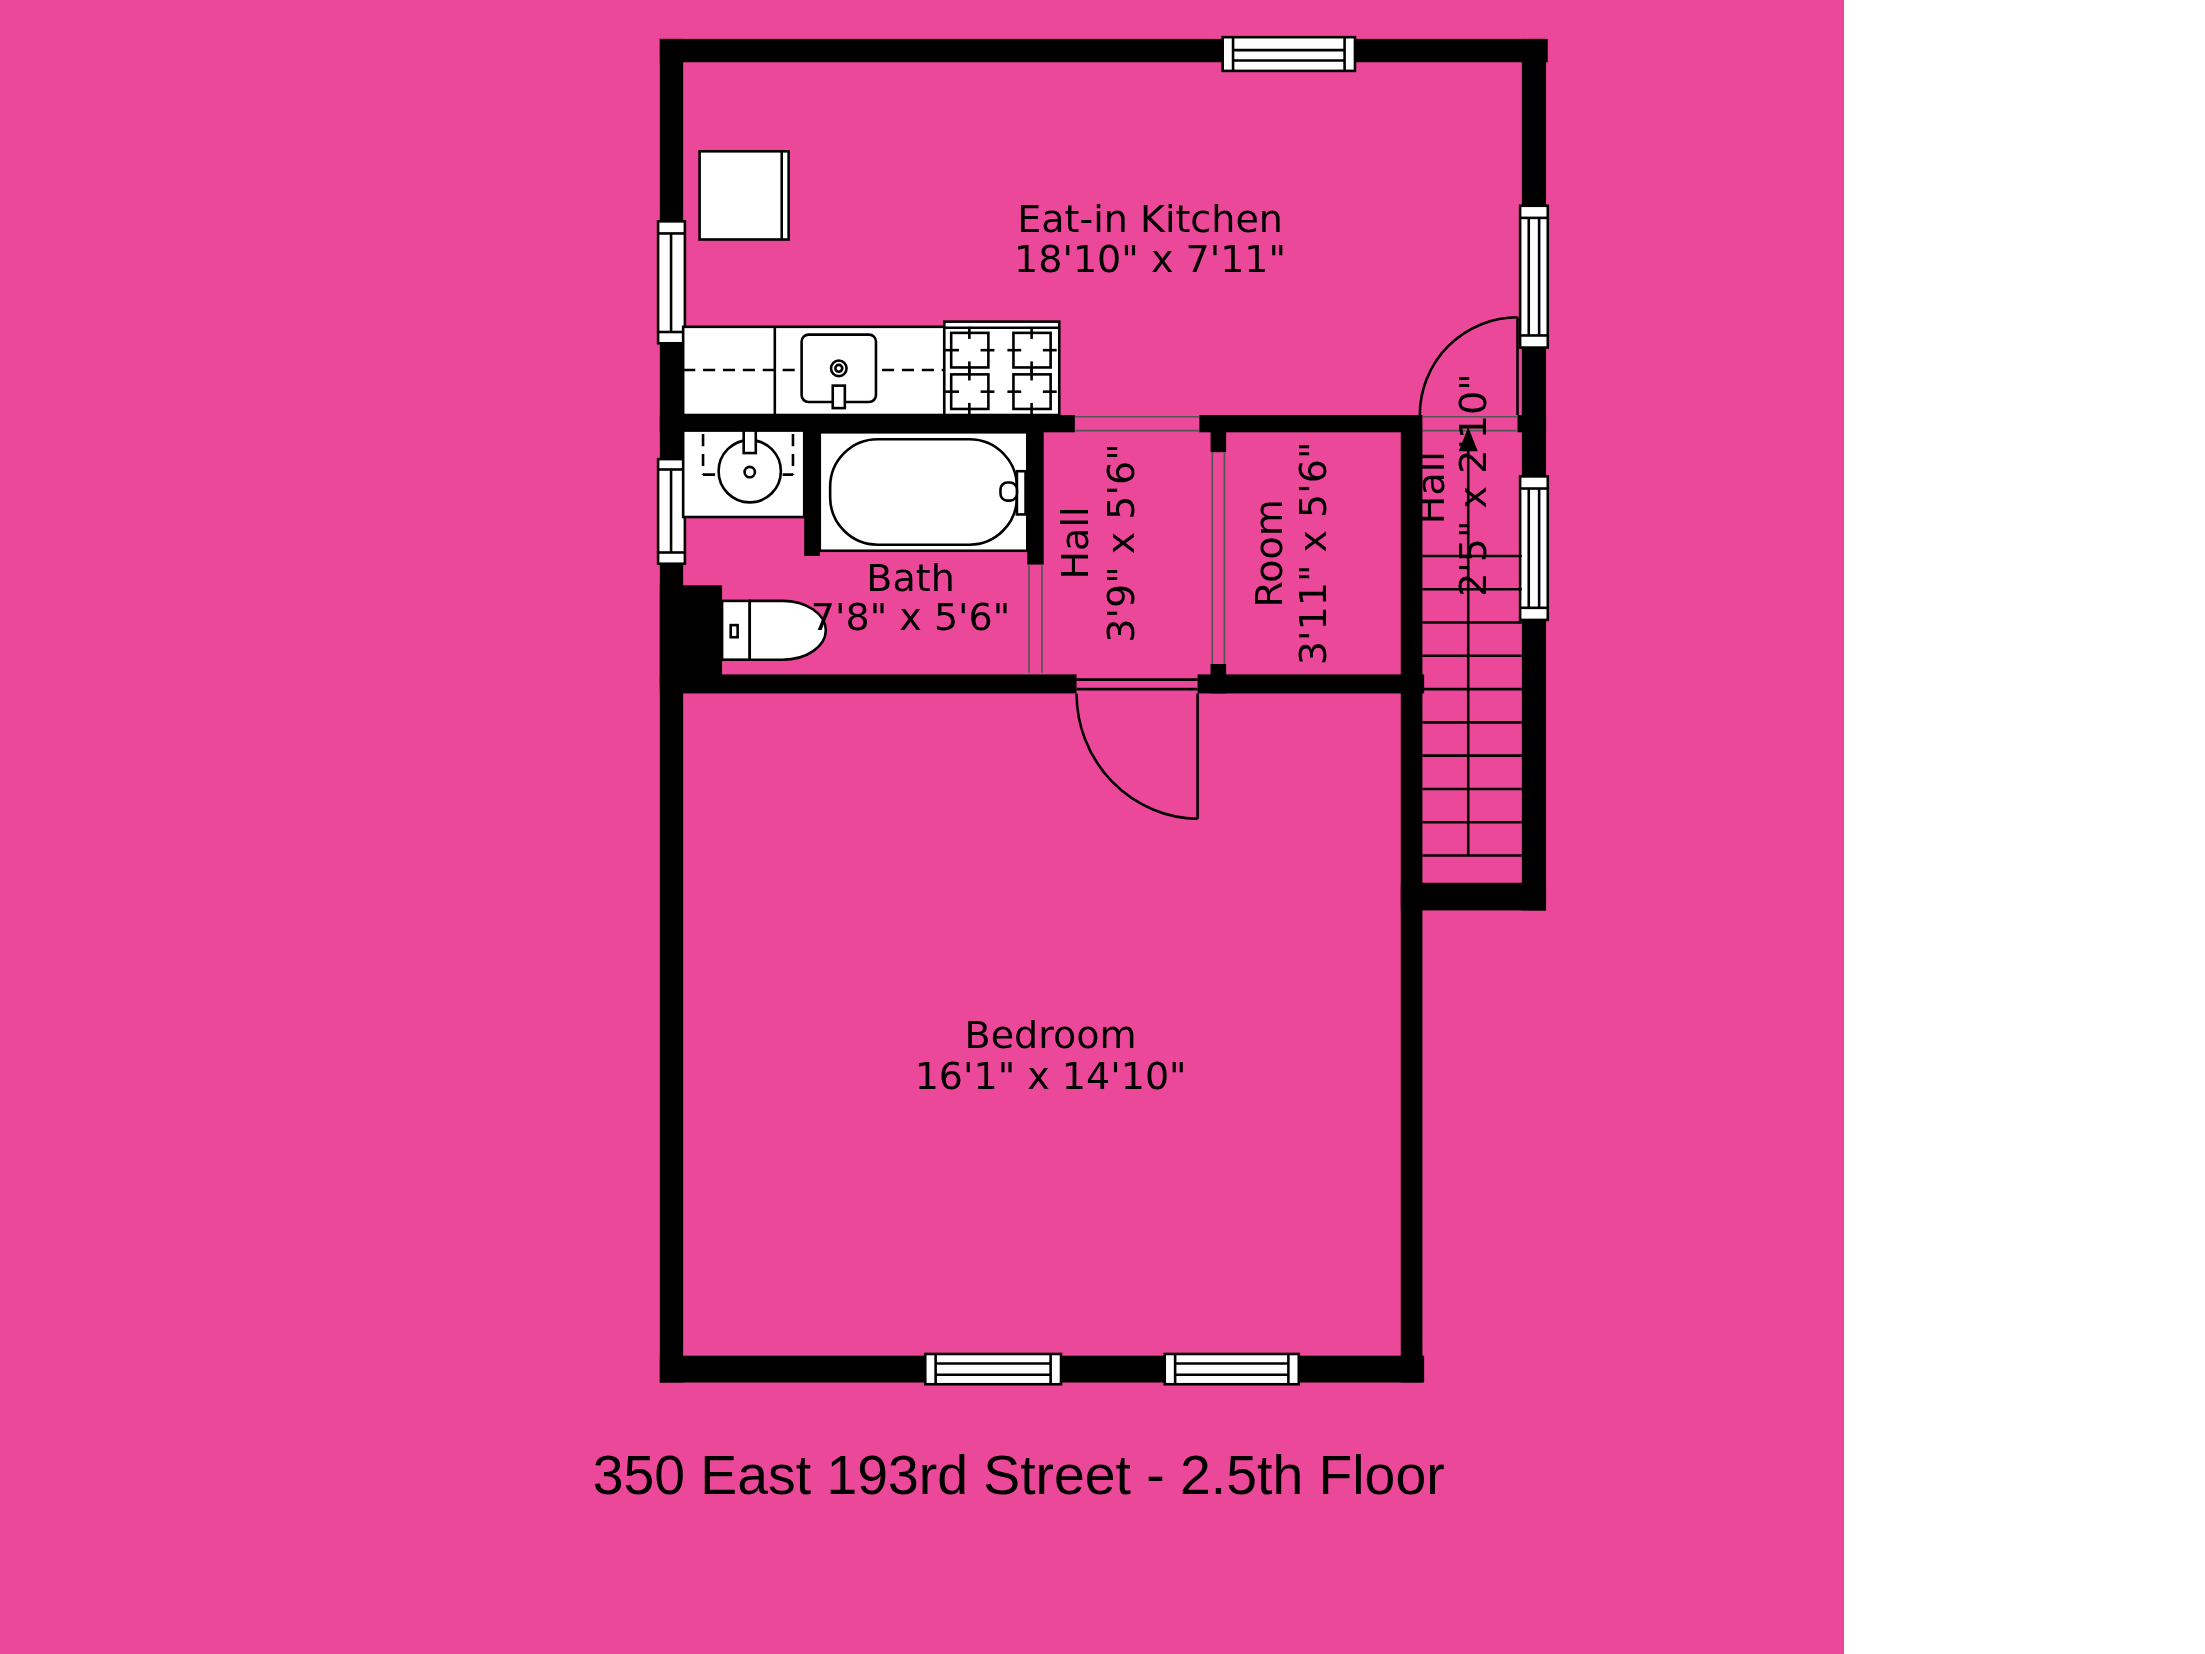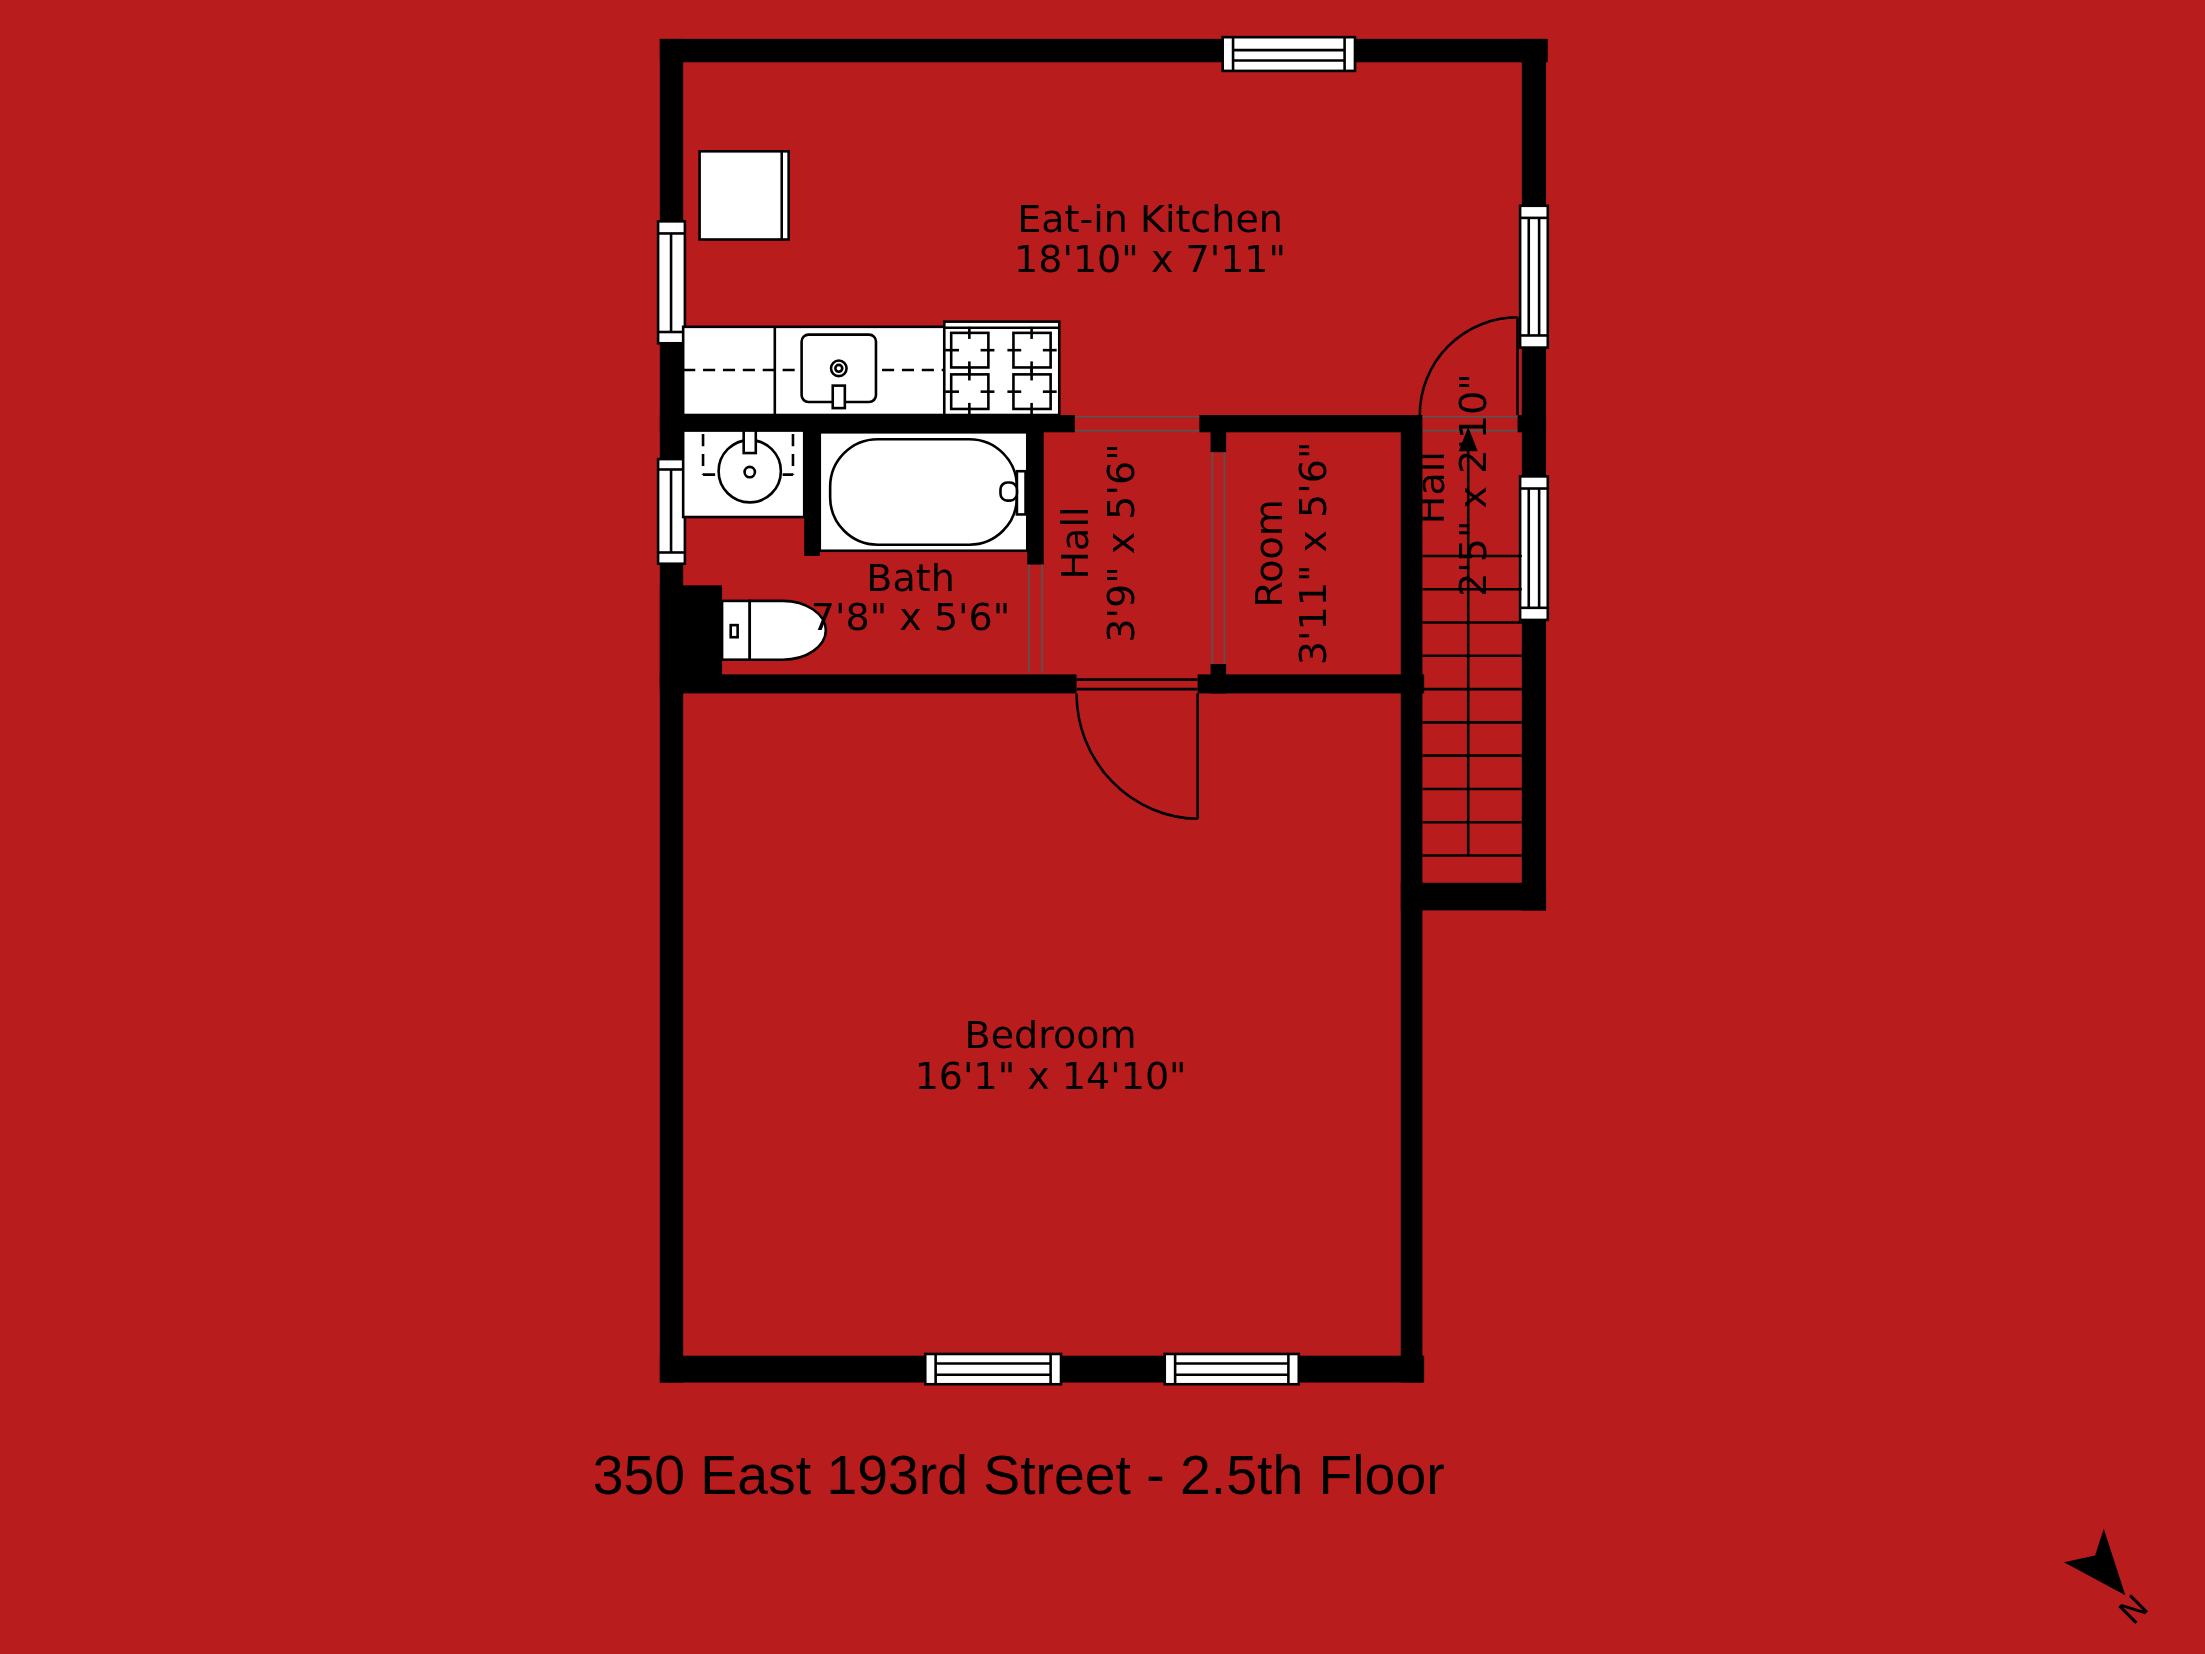--- a/index.html
+++ b/index.html
@@ -1,16 +1,16 @@
 <!DOCTYPE html>
 <html style="font-size:14px"><head>
 <meta charset="utf-8">
 <style>
   html,body{margin:0;padding:0;background:#ffffff;}
-  .canvas{position:relative;width:2205px;height:1654px;background:#b91c1c;overflow:hidden;}
+  .canvas{position:relative;width:1844px;height:1654px;background:#ec4899;overflow:hidden;}
   .canvas svg{position:absolute;left:0;top:0;}
   .lbl{font-family:"DejaVu Sans",sans-serif;font-size:44px;fill:#000;}
   .title-lbl{font-family:"Liberation Sans",sans-serif;font-size:64px;fill:#000;}
   .north-lbl{font-family:"DejaVu Sans",sans-serif;font-size:38px;fill:#000;}
   .wall{fill:#000;stroke:none;}
   .fixture{fill:#ffffff;stroke:#000;stroke-width:3;}
   .thinline{stroke:#000;stroke-width:3;fill:none;}
   .faintline{stroke:#555;stroke-width:2;fill:none;}
   .dash{stroke:#000;stroke-width:3;fill:none;stroke-dasharray:14 9;}
   .winline{stroke:#000;stroke-width:3;fill:none;}

